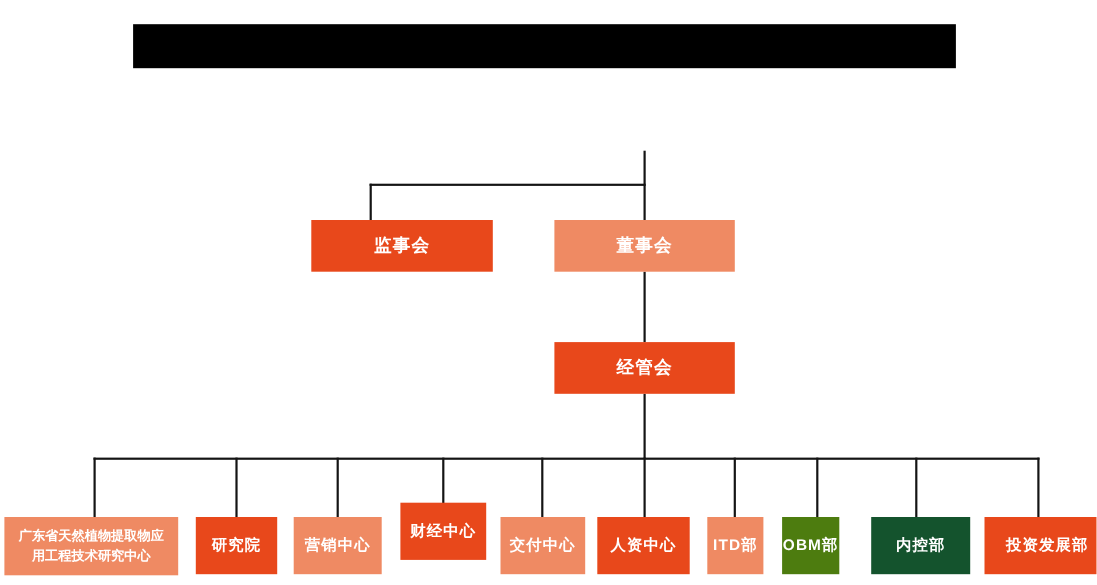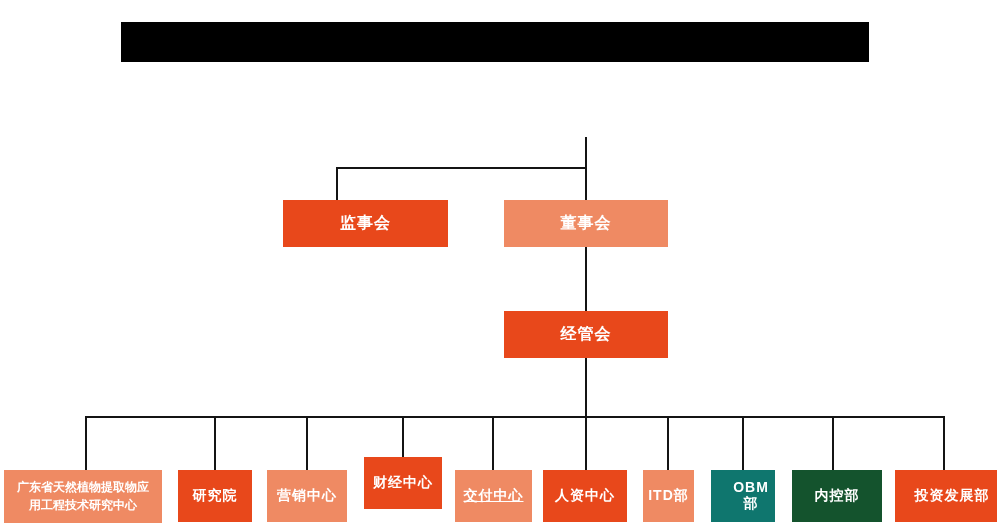--- a/index.html
+++ b/index.html
@@ -44,20 +44,20 @@
 
   <div class="node big" style="left: 255px; top: 200px; width: 165px; height: 47px; background: rgb(232, 72, 27); margin-left: 28px;">监事会</div>
   <div class="node big" style="left: 504px; top: 200px; width: 164px; height: 47px; background: rgb(239, 138, 99);">董事会</div>
 
   <div class="node big" style="left: 504px; top: 311px; width: 164px; height: 47px; background: rgb(232, 72, 27);">经管会</div>
 
   <div class="node small" style="left: 4px; top: 470px; width: 158px; height: 53px; background: rgb(239, 138, 99);">广东省天然植物提取物应用工程技术研究中心</div>
   <div class="node" style="left: 178px; top: 470px; width: 74px; height: 52px; background: rgb(232, 72, 27);">研究院</div>
   <div class="node" style="left: 267px; top: 470px; width: 80px; height: 52px; background: rgb(239, 138, 99);">营销中心</div>
   <div class="node" style="left: 364px; top: 457px; width: 78px; height: 52px; background: rgb(232, 72, 27);">财经中心</div>
-  <div class="node" style="left: 455px; top: 470px; width: 77px; height: 52px; background: rgb(239, 138, 99); text-decoration: underline;">交付中心</div>
+  <div class="node" style="left: 455px; top: 470px; width: 77px; height: 52px; background: rgb(239, 138, 99);">交付中心</div>
   <div class="node" style="left: 543px; top: 470px; width: 84px; height: 52px; background: rgb(232, 72, 27);">人资中心</div>
   <div class="node" style="left: 643px; top: 470px; width: 51px; height: 52px; background: rgb(239, 138, 99);">ITD部</div>
-  <div class="node" style="left: 711px; top: 470px; width: 64px; height: 52px; background: #0f766e; padding-left: 16px;">OBM部</div>
+  <div class="node" style="left: 711px; top: 470px; width: 52px; height: 52px; background: #4d7c0f;">OBM部</div>
   <div class="node" style="left: 792px; top: 470px; width: 90px; height: 52px; background: #14532d;">内控部</div>
   <div class="node" style="left: 895px; top: 470px; width: 114px; height: 52px; background: rgb(232, 72, 27);">投资发展部</div>
 
 </div>
 
 </body></html>

